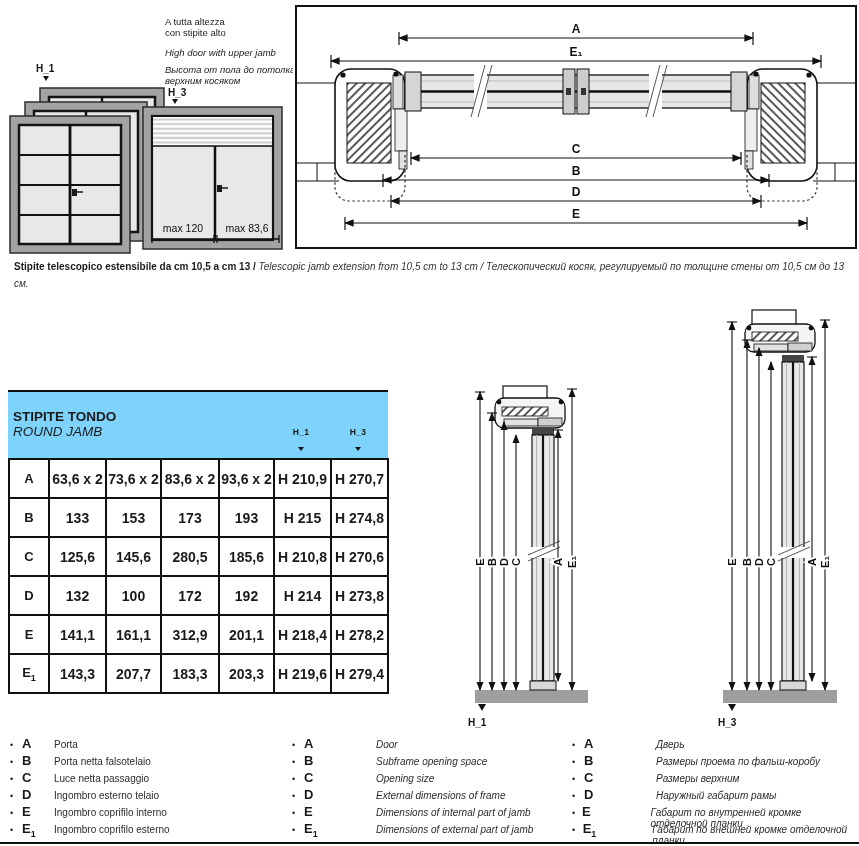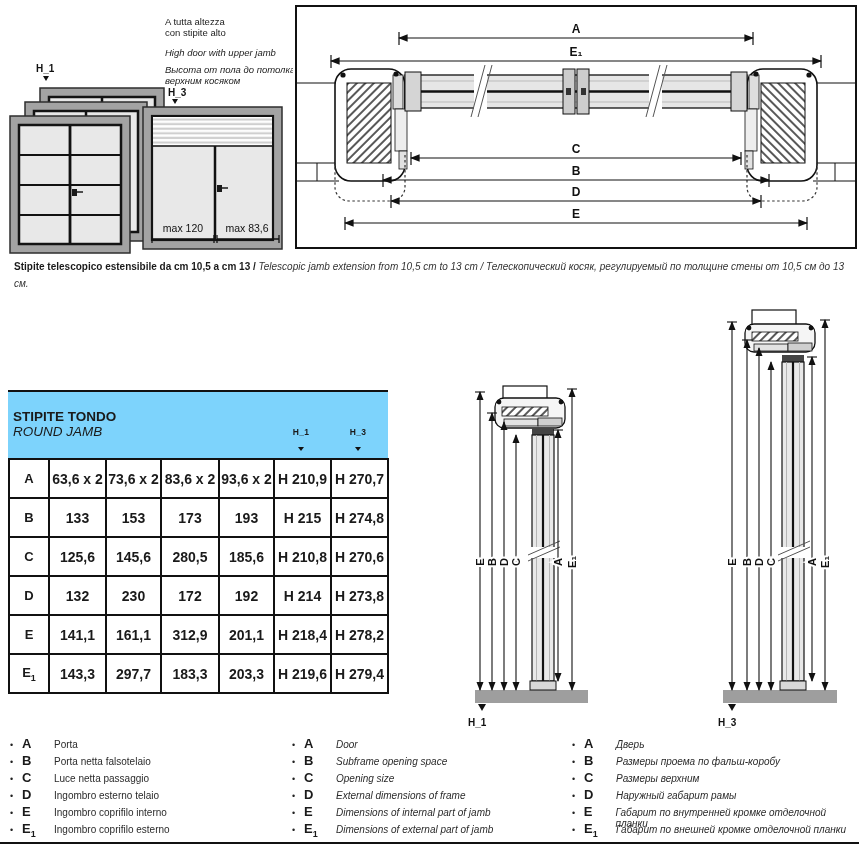--- a/index.html
+++ b/index.html
@@ -44,21 +44,21 @@
   
   .legend{top:736px;}
   #legend-it{left:10px;width:275px;}
   #legend-en{left:292px;width:275px;}
   #legend-ru{left:572px;width:285px;}
   .lrow{display:flex;align-items:baseline;height:17px;}
   .lrow .bul{width:12px;font-size:9px;color:#222;}
   .lrow .key{width:22px;font-size:13px;font-weight:bold;}
   .lrow .key sub{font-size:9px;}
   .lrow .txt{font-size:10px;color:#2b2b2b;padding-left:10px;}
-  .legend.ital .txt{font-style:italic;}
+  .legend.ital .txt{font-style:italic;margin-left:40px;}
 
   .bottom-rule{left:0;top:842px;width:859px;height:2px;background:#111;}
 </style>
 </head>
 <body>
 
 <div class="page">
 
   <svg id="fig-doors" class="abs" width="293" height="262" viewBox="0 0 293 262">
     <defs>
@@ -257,39 +257,39 @@
             <td>125,6</td>
             <td>145,6</td>
             <td>280,5</td>
             <td>185,6</td>
             <td>H 210,8</td>
             <td>H 270,6</td>
           </tr>
           <tr>
             <th>D</th>
             <td>132</td>
-            <td>230</td>
+            <td>100</td>
             <td>172</td>
             <td>192</td>
             <td>H 214</td>
             <td>H 273,8</td>
           </tr>
           <tr>
             <th>E</th>
             <td>141,1</td>
             <td>161,1</td>
             <td>312,9</td>
             <td>201,1</td>
             <td>H 218,4</td>
             <td>H 278,2</td>
           </tr>
           <tr>
             <th>E<sub>1</sub></th>
             <td>143,3</td>
-            <td>297,7</td>
+            <td>207,7</td>
             <td>183,3</td>
             <td>203,3</td>
             <td>H 219,6</td>
             <td>H 279,4</td>
           </tr>
         </tbody>
     </table>
   </div>
 
   <svg id="fig-vertical" class="abs" width="439" height="440" viewBox="0 0 439 440">

